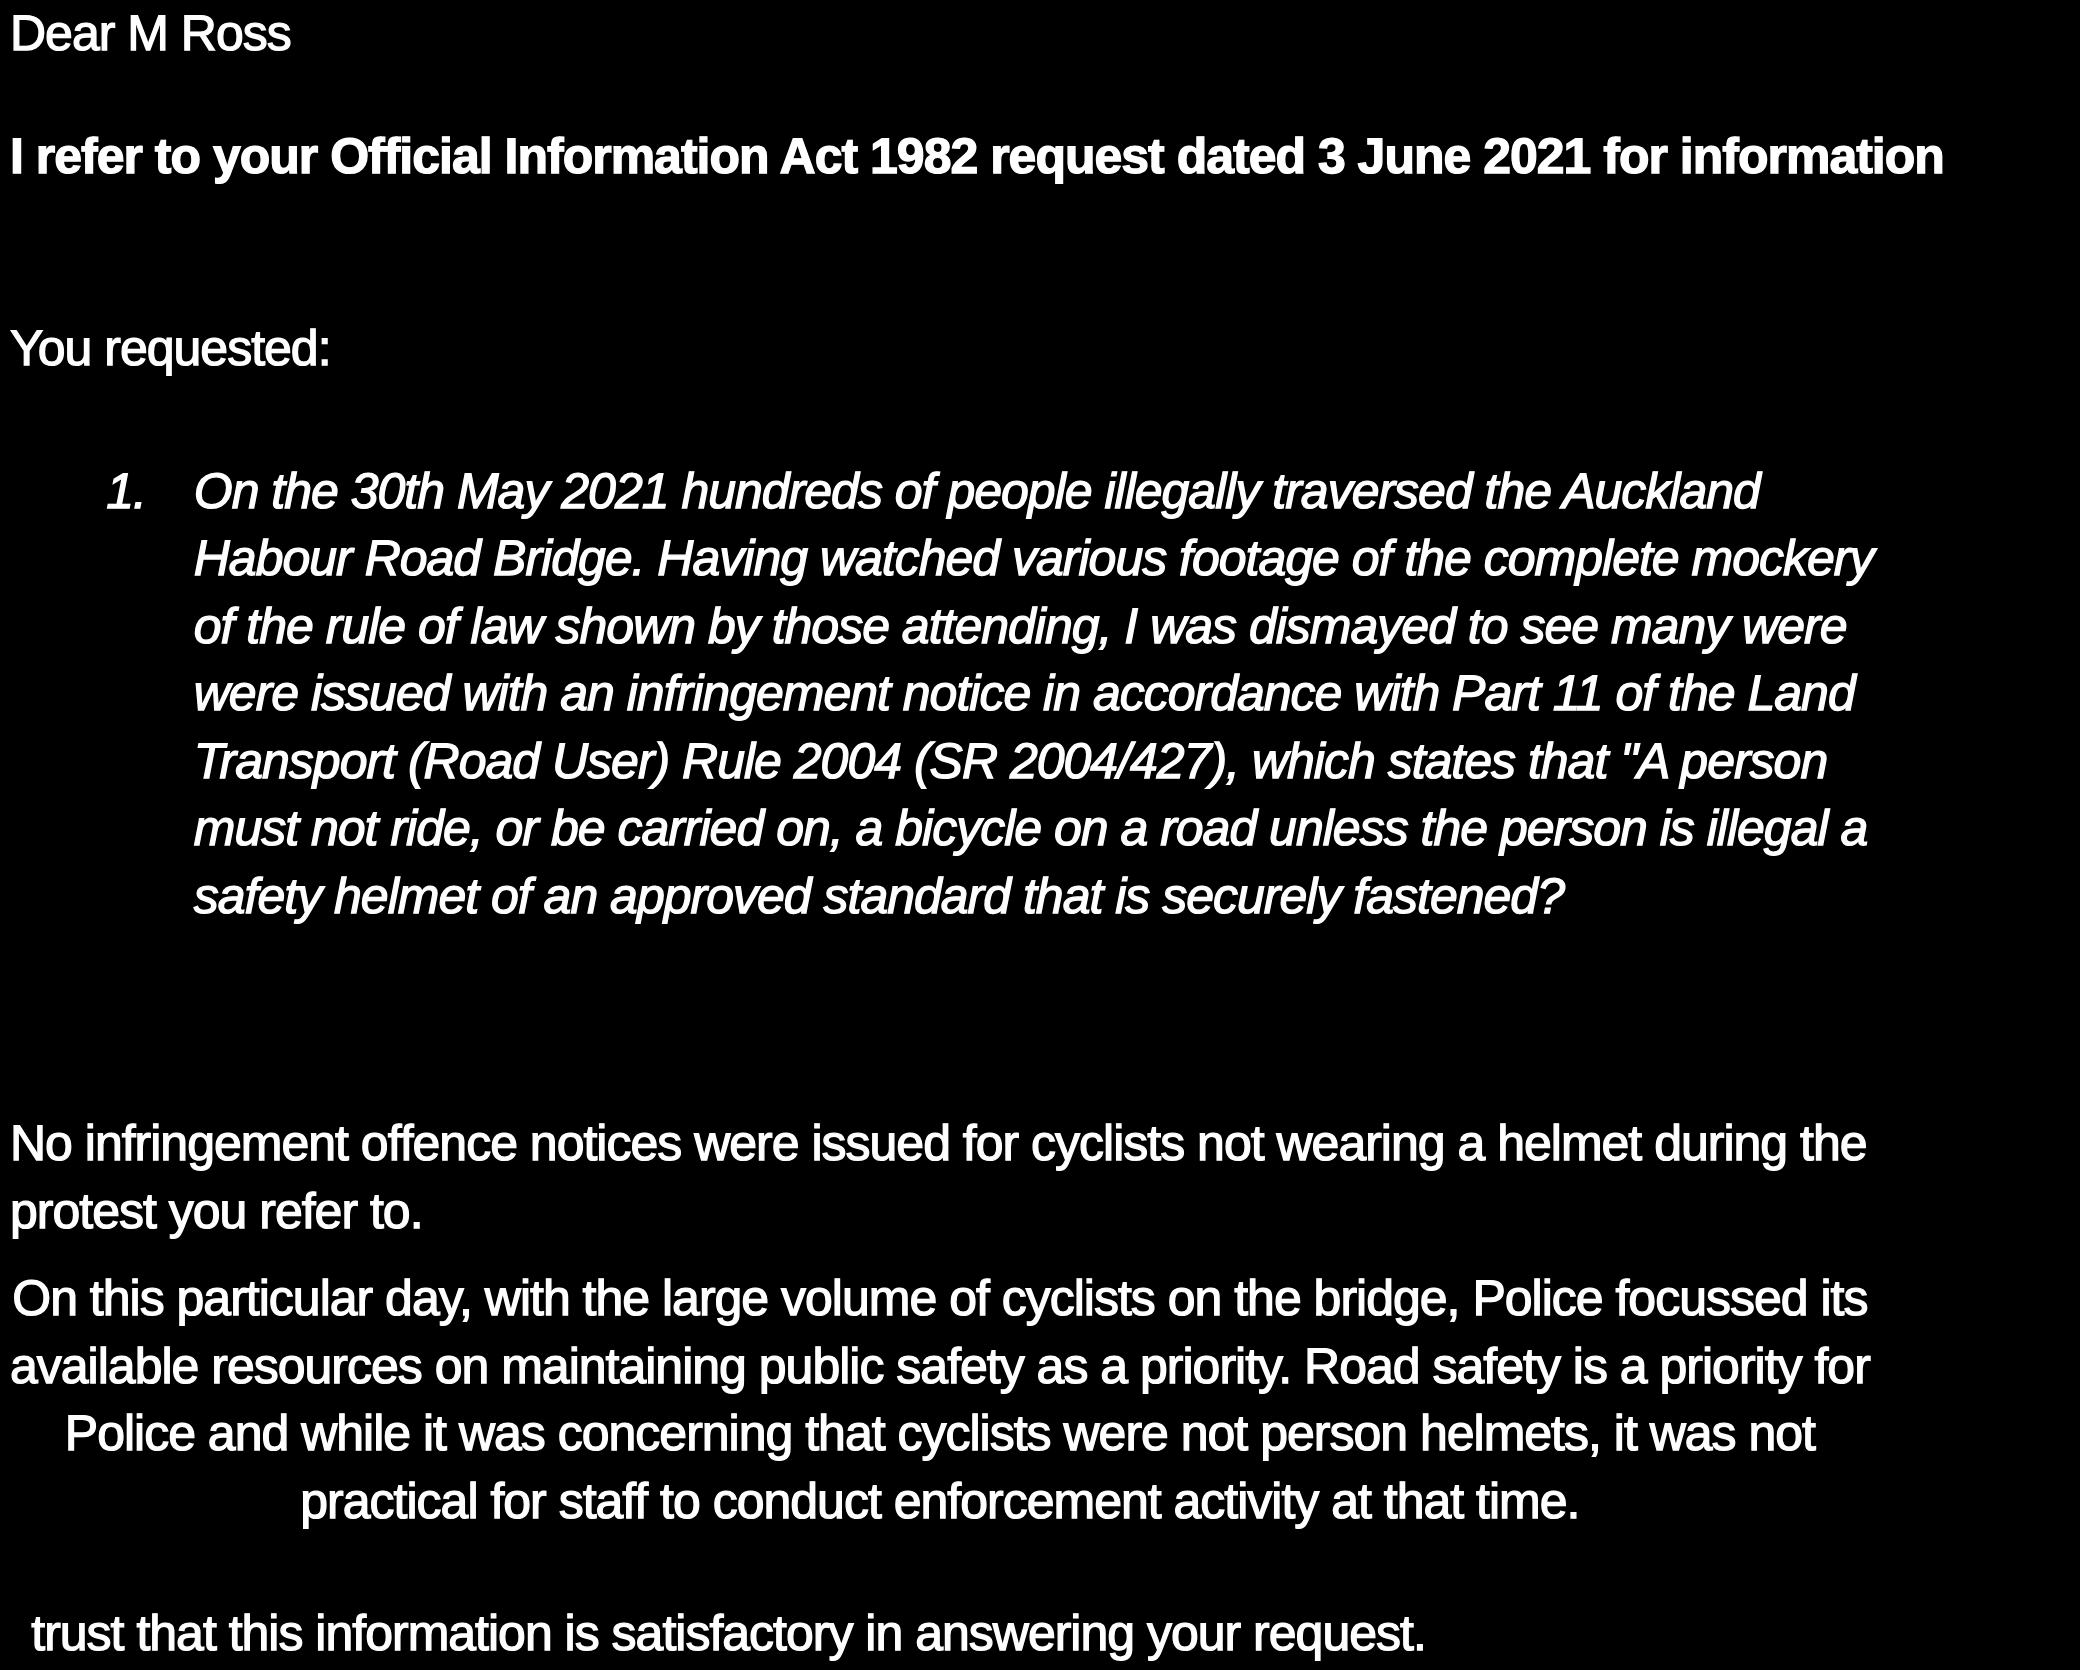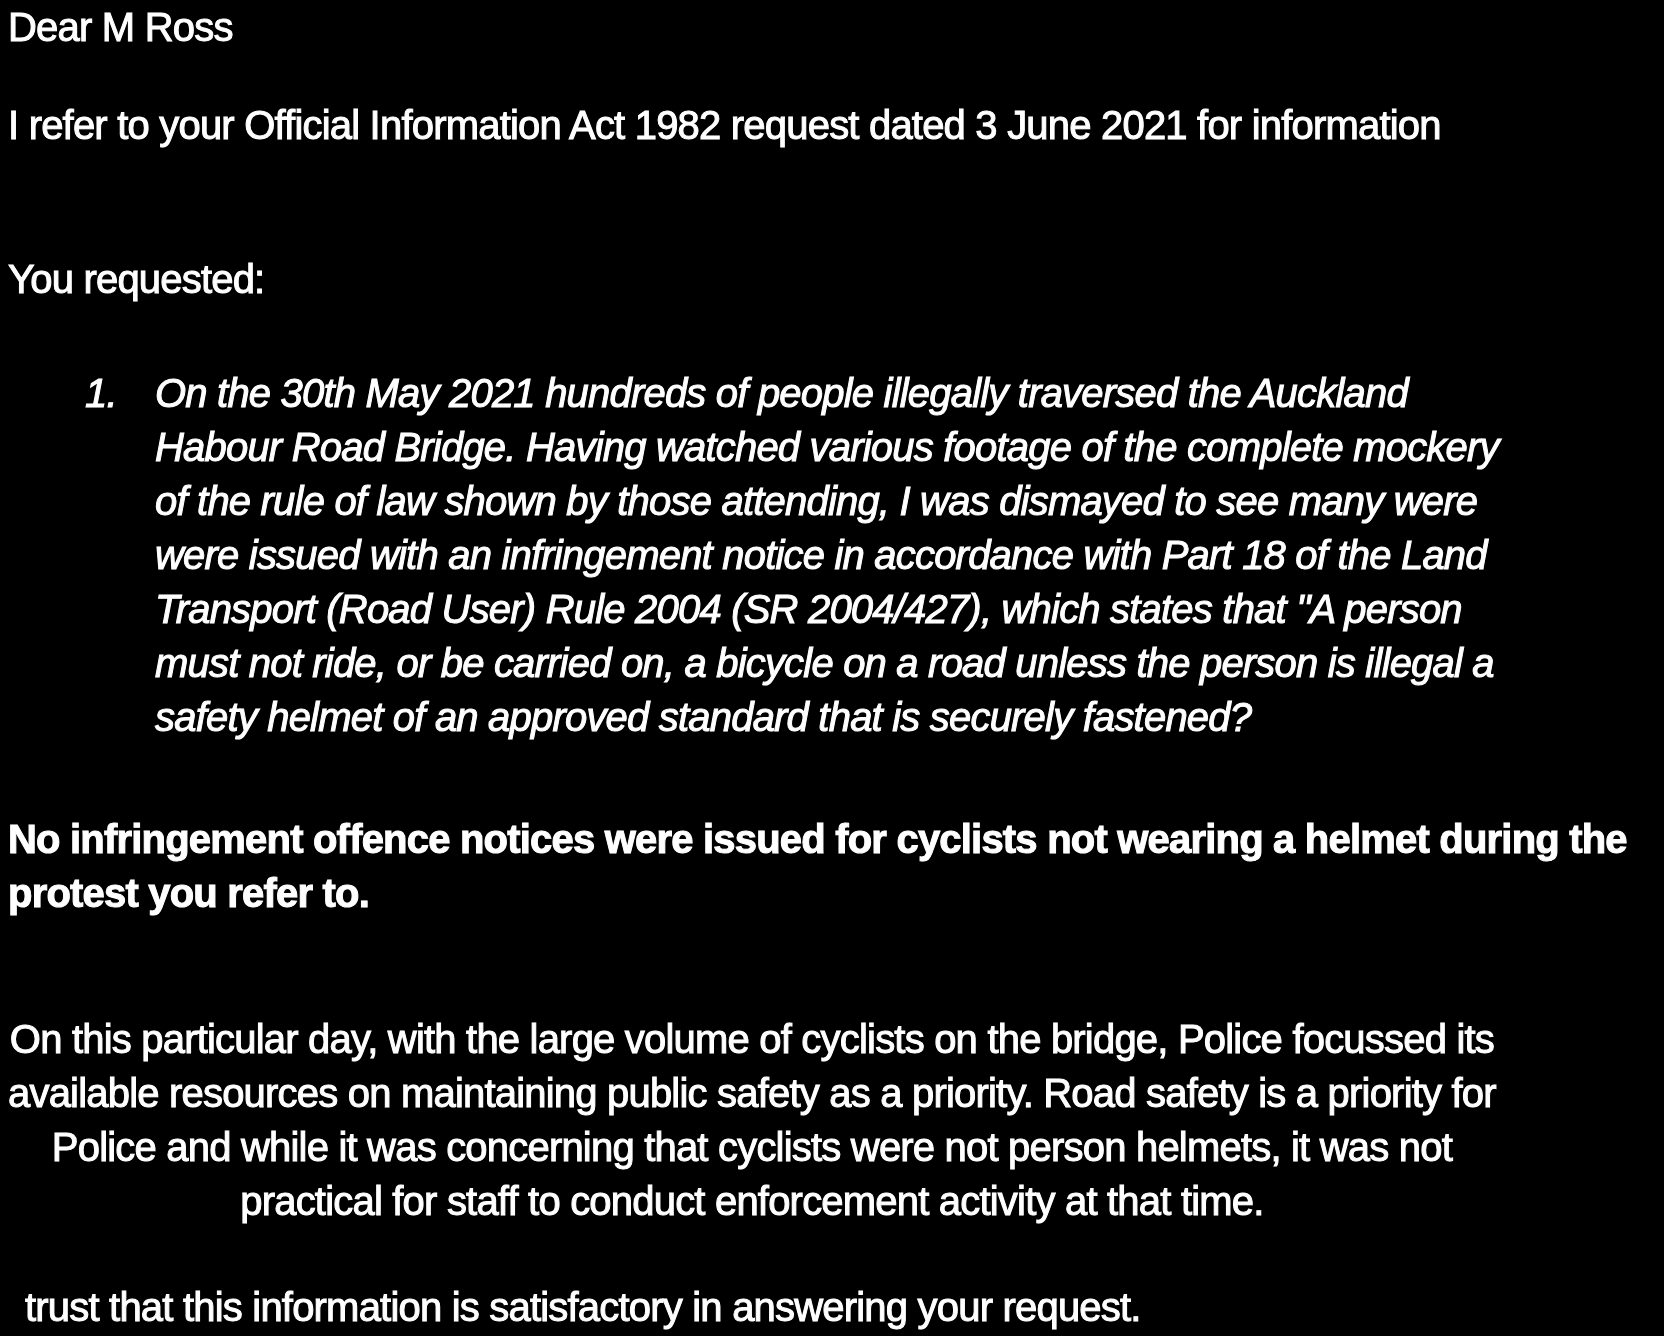--- a/index.html
+++ b/index.html
@@ -16,28 +16,28 @@
     font-family: "Liberation Sans", sans-serif;
     font-size: 40px;
     line-height: 54px;
     letter-spacing: -0.8px;
     -webkit-text-stroke: 1px currentColor; 
     overflow: hidden;
   }
   .line { white-space: nowrap; }
 
   .salutation    { position: absolute; top: 0px;    left: 8px;  }
-  .intro         { position: absolute; top: 98px;   left: 8px;  }
+  .intro         { position: absolute; top: 98px;   left: 8px; font-weight: bold;  }
   .request-label { position: absolute; top: 252px;  left: 8px;  }
 
   .request-item  { position: absolute; top: 366px;  left: 0px; right: 0px; font-style: italic; }
   .item-number   { position: absolute; left: 85px;  top: 0px; }
   .item-lines    { margin-left: 155px; }
 
-  .response1     { position: absolute; top: 812px;  left: 8px; font-weight: bold;  }
+  .response1     { position: absolute; top: 888px;  left: 8px;  }
   .response2     { position: absolute; top: 1012px; left: 8px; text-align: center;  }
   .closing       { position: absolute; top: 1280px; left: 25px; }
 </style>
 </head>
 <body>
 
 <div class="page">
 
   <div class="salutation line">Dear M Ross</div>
 
@@ -46,21 +46,21 @@
   </div>
 
   <div class="request-label line">You requested:</div>
 
   <div class="request-item">
     <div class="item-number line">1.</div>
     <div class="item-lines">
       <div class="line">On the 30th May 2021 hundreds of people illegally traversed the Auckland</div>
       <div class="line">Habour Road Bridge. Having watched various footage of the complete mockery</div>
       <div class="line">of the rule of law shown by those attending, I was dismayed to see many were</div>
-      <div class="line">were issued with an infringement notice in accordance with Part 18 of the Land</div>
+      <div class="line">were issued with an infringement notice in accordance with Part 11 of the Land</div>
       <div class="line">Transport (Road User) Rule 2004 (SR 2004/427), which states that "A person</div>
       <div class="line">must not ride, or be carried on, a bicycle on a road unless the person is illegal a</div>
       <div class="line">safety helmet of an approved standard that is securely fastened?</div>
     </div>
   </div>
 
   <div class="response1">
     <div class="line">No infringement offence notices were issued for cyclists not wearing a helmet during the</div>
     <div class="line">protest you refer to.</div>
   </div>

